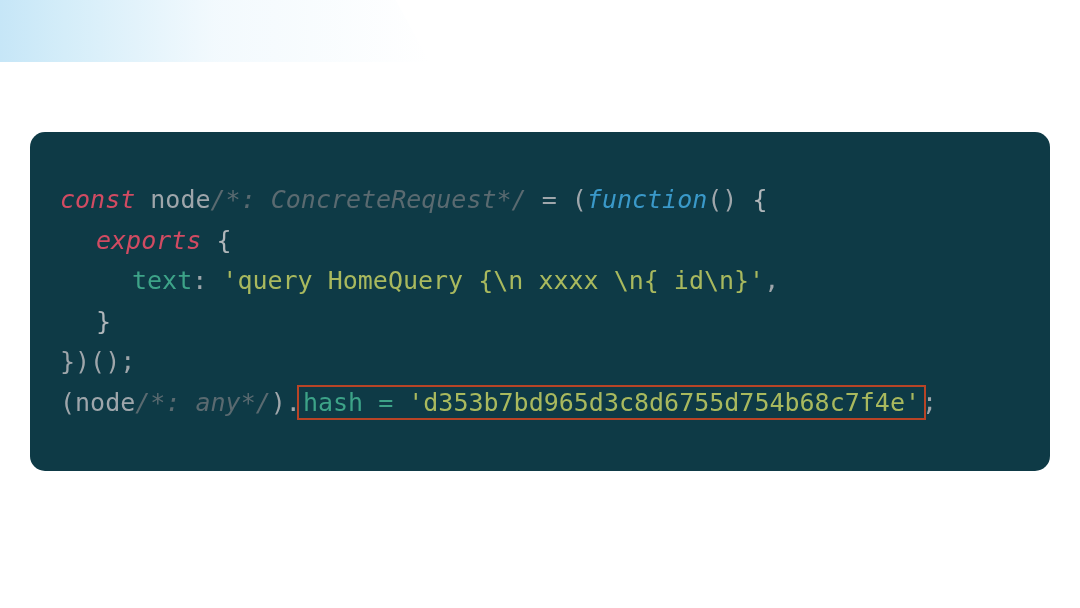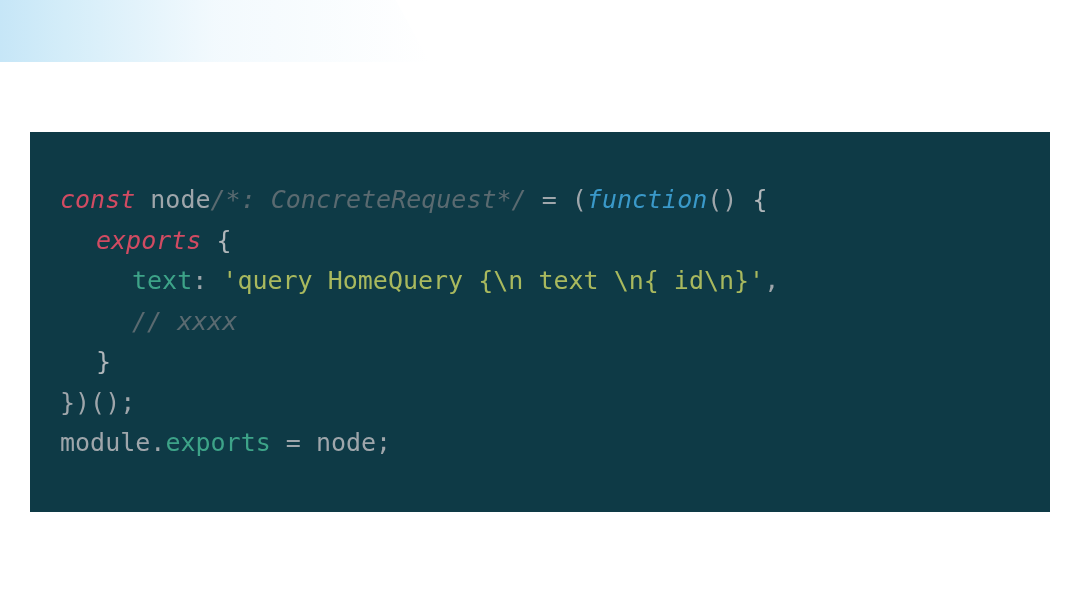--- a/index.html
+++ b/index.html
@@ -41,20 +41,21 @@
       z-index: 1;
     }
     .code-block {
       margin: 70px 30px 0 30px;
       background: #0e3a46;
       padding: 48px 30px 48px 30px;
       font-family: "Consolas", "Monaco", "Menlo", monospace;
       font-size: 25px;
       line-height: 1.62;
       color: #c8cdd0;
+      border-radius: 15px;
     }
     .indent-1 { padding-left: 36px; }
     .indent-2 { padding-left: 72px; }
     .line { display: block; white-space: pre; }
     .tok-kw-red { color: #d14b62; font-style: italic; }
     .tok-kw-ret { color: #d14b62; font-style: italic; }
     .tok-name { color: #9fa6ab; }
     .tok-comment { color: #5a6a70; font-style: italic; }
     .tok-eq { color: #9fa6ab; }
     .tok-paren { color: #9fa6ab; }
@@ -75,18 +76,17 @@
 </head>
 <body>
 
 <div class="title-bar">
   <div class="title-accent"></div>
 </div>
 
 <div class="code-block">
   <span class="line"><span class="tok-kw-red">const</span><span class="tok-name"> node</span><span class="tok-comment">/*: ConcreteRequest*/</span><span class="tok-eq"> = </span><span class="tok-paren">(</span><span class="tok-func">function</span><span class="tok-paren">() </span><span class="tok-brace">{</span></span>
   <span class="line indent-1"><span class="tok-kw-ret">exports</span><span class="tok-brace"> {</span></span>
-  <span class="line indent-2"><span class="tok-prop">text</span><span class="tok-name">: </span><span class="tok-str">'query HomeQuery {\n text \n{ id\n}'</span><span class="tok-name">,</span></span>
-  <span class="line indent-2"><span class="tok-comment">// xxxx</span></span>
+  <span class="line indent-2"><span class="tok-prop">text</span><span class="tok-name">: </span><span class="tok-str">'query HomeQuery {\n xxxx \n{ id\n}'</span><span class="tok-name">,</span></span>
   <span class="line indent-1"><span class="tok-brace">}</span></span>
   <span class="line"><span class="tok-paren">})();</span></span>
-  <span class="line"><span class="tok-name">module</span><span class="tok-dot">.</span><span class="tok-prop">exports</span><span class="tok-name"> = </span><span class="tok-name">node</span><span class="tok-semi">;</span></span>
+  <span class="line"><span class="tok-paren">(</span><span class="tok-name">node</span><span class="tok-comment">/*: any*/</span><span class="tok-paren">)</span><span class="tok-dot">.</span><span class="highlight-box"><span class="tok-method">hash = </span><span class="tok-str">'d353b7bd965d3c8d6755d754b68c7f4e'</span></span><span class="tok-semi">;</span></span>
 </div>
 
 </body></html>

